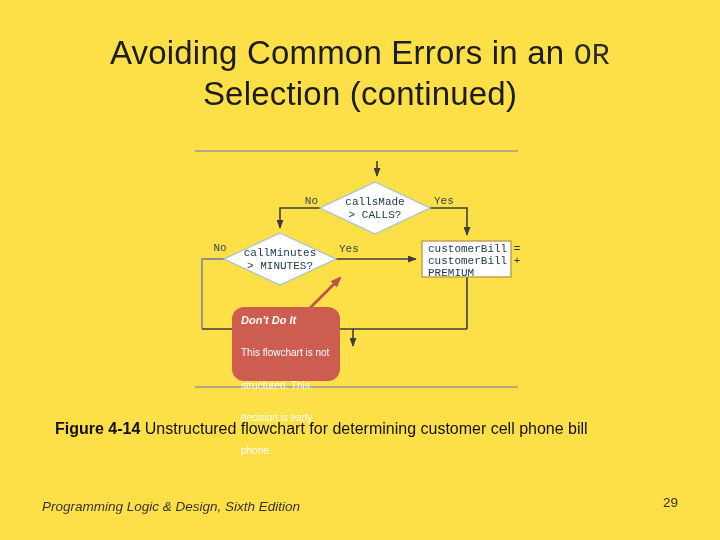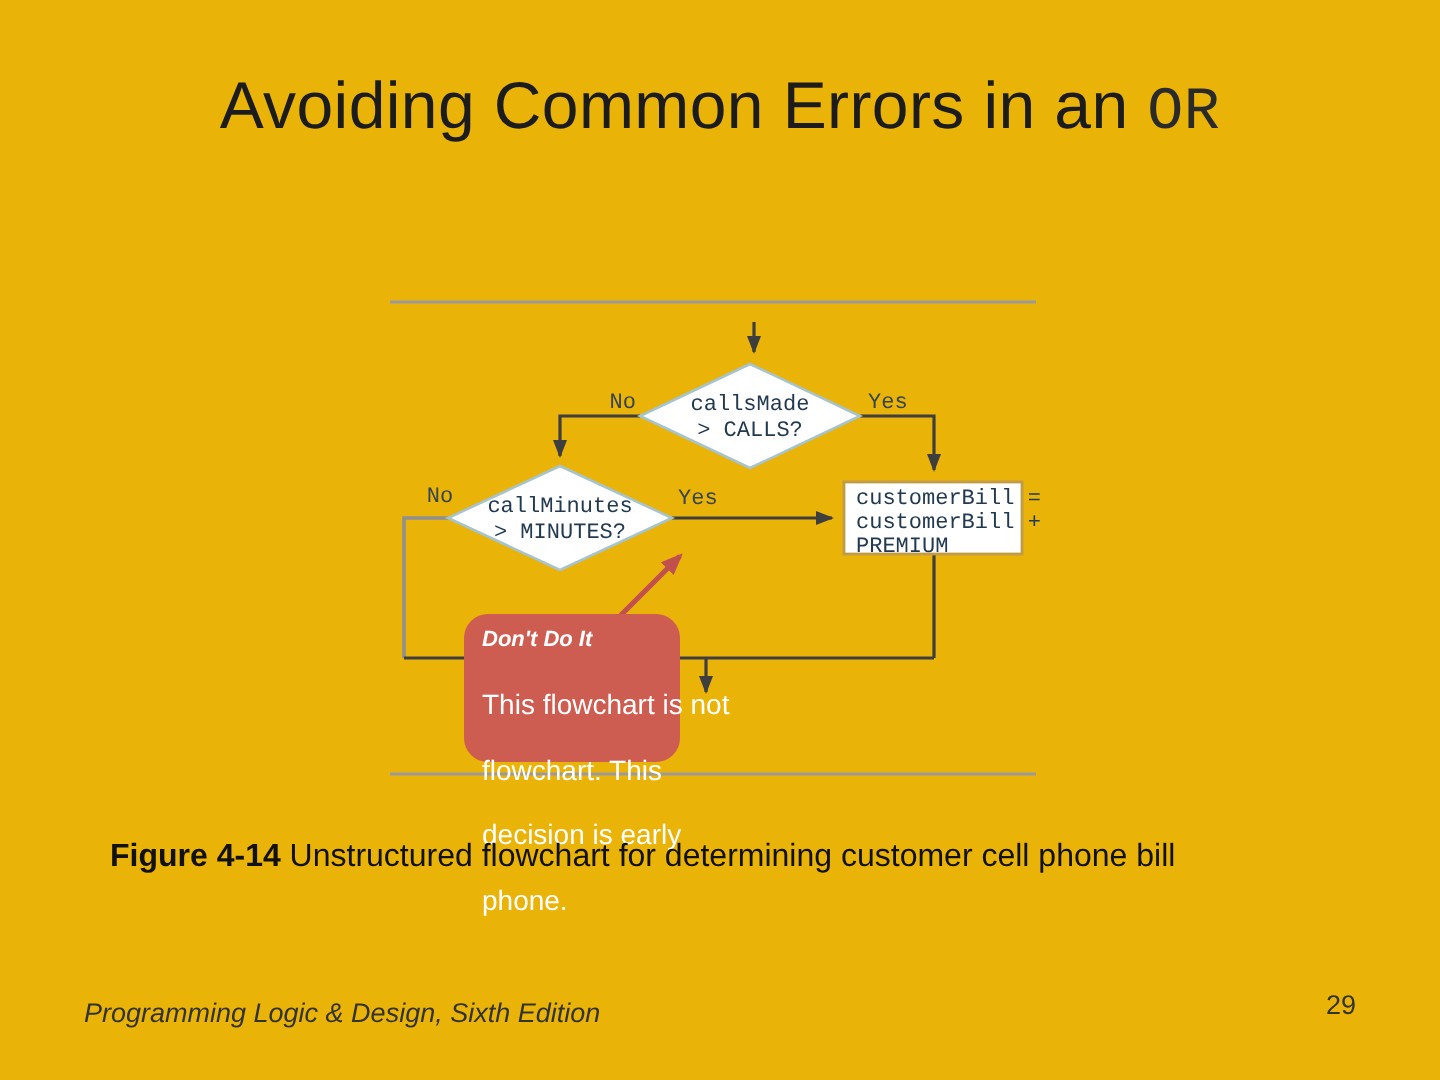--- a/index.html
+++ b/index.html
@@ -1,20 +1,20 @@
 <!DOCTYPE html>
 <html><head>
 <meta charset="utf-8">
 <style>
   html, body { margin: 0; padding: 0; background: #ffffff; }
   .slide {
     position: relative;
     width: 720px;
     height: 540px;
-    background: #eab308;
+    background: #fde047;
     overflow: hidden;
     font-family: "Liberation Sans", sans-serif;
   }
   .title {
     position: absolute;
     top: 34px;
     left: 0;
     width: 720px;
     text-align: center;
     color: #1c1c1c;
@@ -56,21 +56,21 @@
     color: #ffffff;
   }
   .callout-title {
     font-size: 11px;
     font-weight: bold;
     font-style: italic;
     margin-bottom: 1px;
     white-space: nowrap;
   }
   .callout-line {
-    font-size: 14px;
+    font-size: 10px;
     line-height: 11.5px;
     white-space: nowrap;
     margin-top: 21px;
   }
   .caption {
     position: absolute;
     left: 55px;
     top: 420px;
     width: 640px;
     font-size: 16px;
@@ -93,20 +93,21 @@
     color: #333333;
   }
 </style>
 </head>
 <body>
 
 <div class="slide">
 
   <div class="title">
     <div><span>Avoiding Common Errors in an </span><span class="mono-or">OR</span></div>
+    <div>Selection (continued)</div>
   </div>
 
   <svg class="figure-svg" viewBox="0 0 720 540" xmlns="http://www.w3.org/2000/svg">
     <defs>
       <marker id="arrow-dark" viewBox="0 0 9 7" refX="8" refY="3.5" markerWidth="9" markerHeight="7" markerUnits="userSpaceOnUse" orient="auto">
         <path d="M0,0 L9,3.5 L0,7 Z" fill="#3e3e3e"></path>
       </marker>
       <marker id="arrow-red" viewBox="0 0 11 9" refX="9" refY="4.5" markerWidth="11" markerHeight="9" markerUnits="userSpaceOnUse" orient="auto">
         <path d="M0,0 L11,4.5 L0,9 Z" fill="#c0504d"></path>
       </marker>
@@ -140,21 +141,21 @@
     <text class="mono-label" x="428" y="252" text-anchor="start">customerBill =</text>
     <text class="mono-label" x="428" y="264" text-anchor="start">customerBill +</text>
     <text class="mono-label" x="428" y="276" text-anchor="start">PREMIUM</text>
 
     <path d="M308,310 L340,278" fill="none" stroke="#c0504d" stroke-width="2.6" marker-end="url(#arrow-red)"></path>
   </svg>
 
   <div class="callout">
     <div class="callout-title">Don't Do It</div>
     <div class="callout-line">This flowchart is not</div>
-    <div class="callout-line">flowchart. This</div>
+    <div class="callout-line">structured. This</div>
     <div class="callout-line">decision is early</div>
     <div class="callout-line">phone.</div>
   </div>
 
   <div class="caption"><span class="caption-bold">Figure 4-14</span><span> Unstructured flowchart for determining customer cell phone bill</span></div>
 
   <div class="footer-left">Programming Logic &amp; Design, Sixth Edition</div>
   <div class="footer-right">29</div>
 
 </div>

